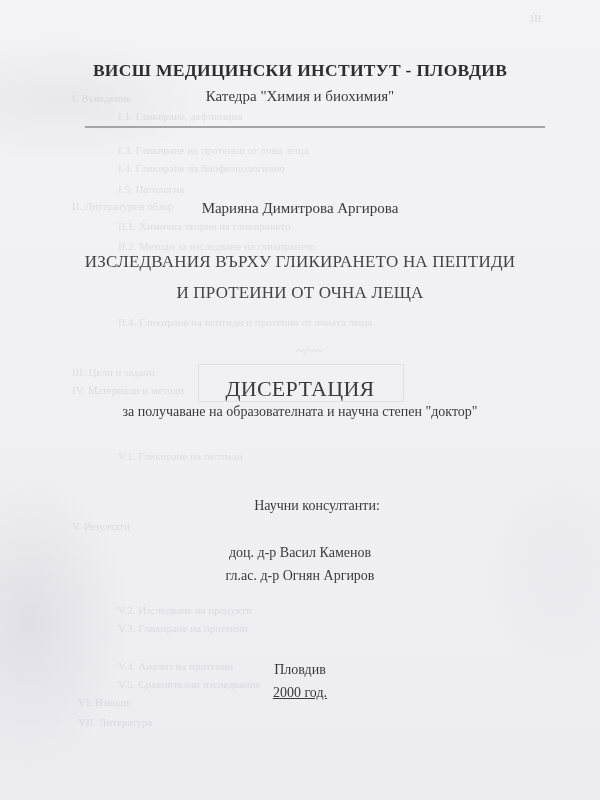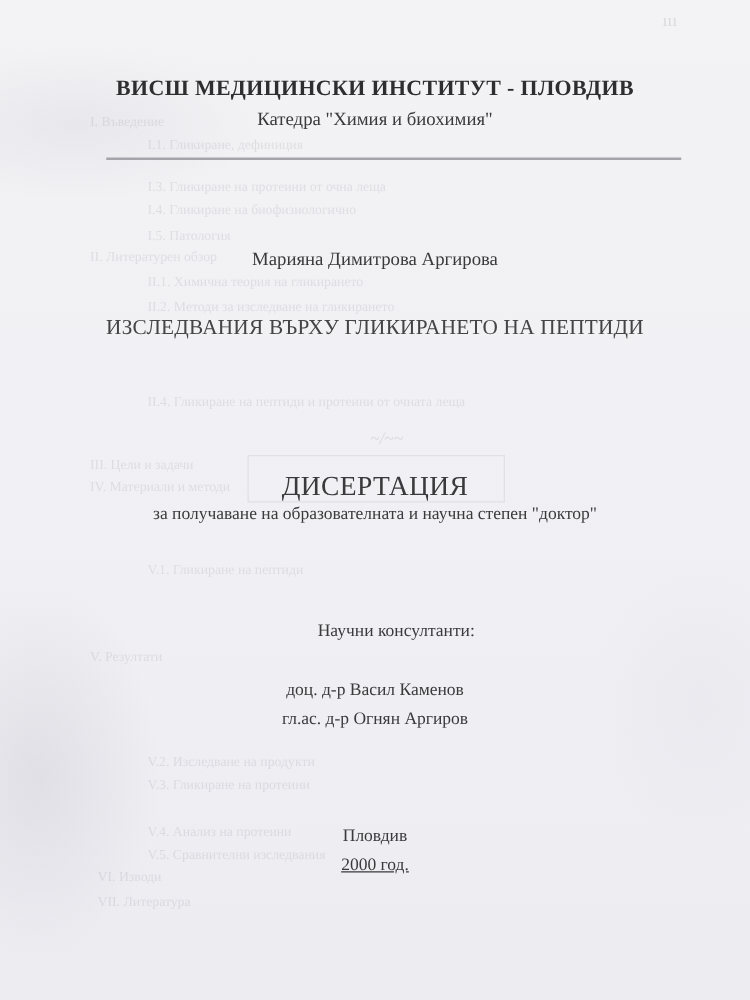--- a/index.html
+++ b/index.html
@@ -170,20 +170,21 @@
     <div class="bleed-sign">~/~~</div>
   </div>
 
   <div class="line institute">ВИСШ МЕДИЦИНСКИ ИНСТИТУТ - ПЛОВДИВ</div>
   <div class="line department">Катедра "Химия и биохимия"</div>
   <div class="rule"></div>
 
   <div class="line author">Марияна Димитрова Аргирова</div>
 
   <div class="line title1">ИЗСЛЕДВАНИЯ ВЪРХУ ГЛИКИРАНЕТО НА ПЕПТИДИ</div>
+  <div class="line title2">И ПРОТЕИНИ ОТ ОЧНА ЛЕЩА</div>
 
   <div class="line doc-type">ДИСЕРТАЦИЯ</div>
   <div class="line degree">за получаване на образователната и научна степен "доктор"</div>
 
   <div class="line consultants-label">Научни консултанти:</div>
   <div class="line consultant-1">доц. д-р Васил Каменов</div>
   <div class="line consultant-2">гл.ас. д-р Огнян Аргиров</div>
 
   <div class="line city">Пловдив</div>
   <div class="line year">2000 год.</div>

